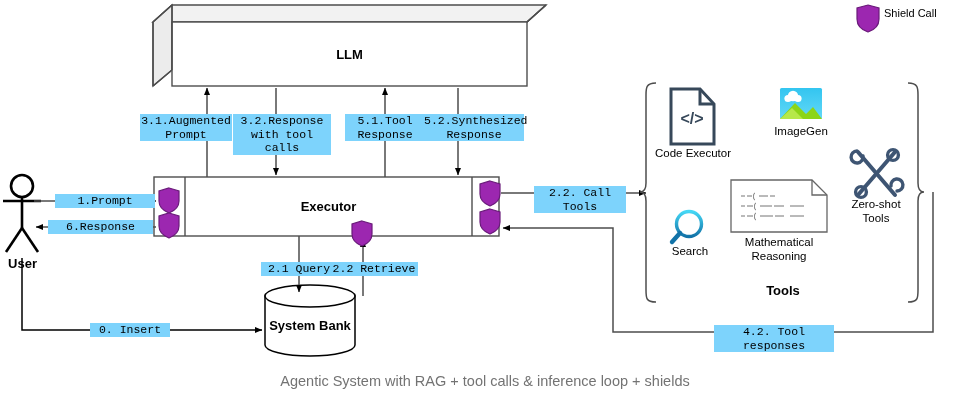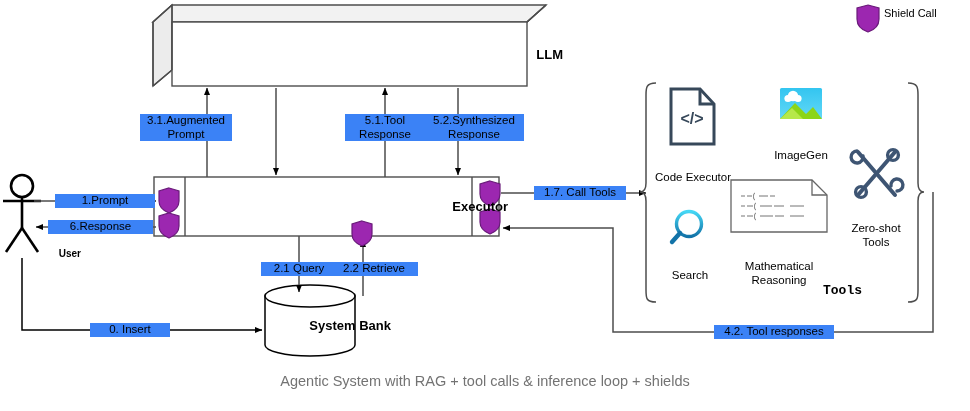--- a/index.html
+++ b/index.html
@@ -2,23 +2,23 @@
 <html><head>
 <meta charset="utf-8">
 <style>
   html,body{margin:0;padding:0;background:#ffffff;}
   body{width:970px;height:411px;position:relative;overflow:hidden;
        font-family:"Liberation Sans","DejaVu Sans",sans-serif;color:#000;}
   #stage{position:absolute;left:0;top:0;width:970px;height:411px;}
   #svg-layer{position:absolute;left:0;top:0;width:970px;height:411px;}
   .lbl{position:absolute;font-size:11.5px;line-height:13.5px;color:#000;
        text-align:center;white-space:pre-line;}
-  .lbl-bg{background:#3b82f6;}
-  .node-title{position:absolute;font-weight:bold;font-size:13px;text-align:right;padding-left:36px;}
-  .tool-lbl{position:absolute;font-size:11.5px;line-height:14px;text-align:center;color:#000;margin-top:24px;}
+  .lbl-bg{background:#7dd3fc;font-family:Liberation Mono, monospace;}
+  .node-title{position:absolute;font-weight:bold;font-size:13px;text-align:center;}
+  .tool-lbl{position:absolute;font-size:11.5px;line-height:14px;text-align:center;color:#000;}
   #caption{position:absolute;left:0;top:373px;width:970px;text-align:center;
            font-size:14.5px;color:#737373;}
   #legend-text{position:absolute;left:884px;top:7px;font-size:11px;color:#000;}
 </style>
 </head>
 <body>
 
 <div id="stage">
 
   <svg id="svg-layer" viewBox="0 0 970 411">
@@ -178,57 +178,59 @@
       <path d="M868,5 L879,8 L879,19 C879,26 874,30 868,32 C862,30 857,26 857,19 L857,8 Z" fill="#9C27B0" stroke="#6a1b7a" stroke-width="1.2"></path>
     </g>
   </svg>
 
   <div class="node-title" style="left:172px;top:47px;width:355px;">LLM</div>
 
   <div class="node-title" style="left:185px;top:199px;width:287px;">Executor</div>
 
   <div class="node-title" style="left:265px;top:318px;width:90px;">System Bank</div>
 
-  <div class="node-title" style="left:0px;top:248px;width:45px;font-size:10px;">User</div>
+  <div class="node-title" style="left:0px;top:256px;width:45px;font-size:13px;">User</div>
 
   <div class="lbl lbl-bg" style="left:55px;top:194px;width:100px;">1.Prompt</div>
 
   <div class="lbl lbl-bg" style="left:48px;top:220px;width:105px;">6.Response</div>
 
   <div class="lbl lbl-bg" style="left:140px;top:114px;width:92px;">3.1.Augmented
 Prompt</div>
 
+  <div class="lbl lbl-bg" style="left:233px;top:114px;width:98px;">3.2.Response
+with tool calls</div>
 
   <div class="lbl lbl-bg" style="left:345px;top:114px;width:80px;">5.1.Tool
 Response</div>
 
   <div class="lbl lbl-bg" style="left:424px;top:114px;width:100px;">5.2.Synthesized
 Response</div>
 
   <div class="lbl lbl-bg" style="left:261px;top:262px;width:76px;">2.1 Query</div>
 
   <div class="lbl lbl-bg" style="left:330px;top:262px;width:88px;">2.2 Retrieve</div>
 
   <div class="lbl lbl-bg" style="left:90px;top:323px;width:80px;">0. Insert</div>
 
-  <div class="lbl lbl-bg" style="left:534px;top:186px;width:92px;">1.7. Call Tools</div>
+  <div class="lbl lbl-bg" style="left:534px;top:186px;width:92px;">2.2. Call Tools</div>
 
   <div class="lbl lbl-bg" style="left:714px;top:325px;width:120px;">4.2. Tool responses</div>
 
   <div class="tool-lbl" style="left:644px;top:146px;width:98px;">Code Executor</div>
 
   <div class="tool-lbl" style="left:766px;top:124px;width:70px;">ImageGen</div>
 
   <div class="tool-lbl" style="left:659px;top:244px;width:62px;">Search</div>
 
   <div class="tool-lbl" style="left:840px;top:197px;width:72px;">Zero-shot
 Tools</div>
 
   <div class="tool-lbl" style="left:729px;top:235px;width:100px;">Mathematical
 Reasoning</div>
 
-  <div class="node-title" style="left:740px;top:283px;width:86px;font-family:Liberation Mono, monospace;">Tools</div>
+  <div class="node-title" style="left:740px;top:283px;width:86px;">Tools</div>
 
   <div id="legend-text">Shield Call</div>
 
   <div id="caption">Agentic System with RAG + tool calls &amp; inference loop + shields</div>
 
 </div>
 
 </body></html>

